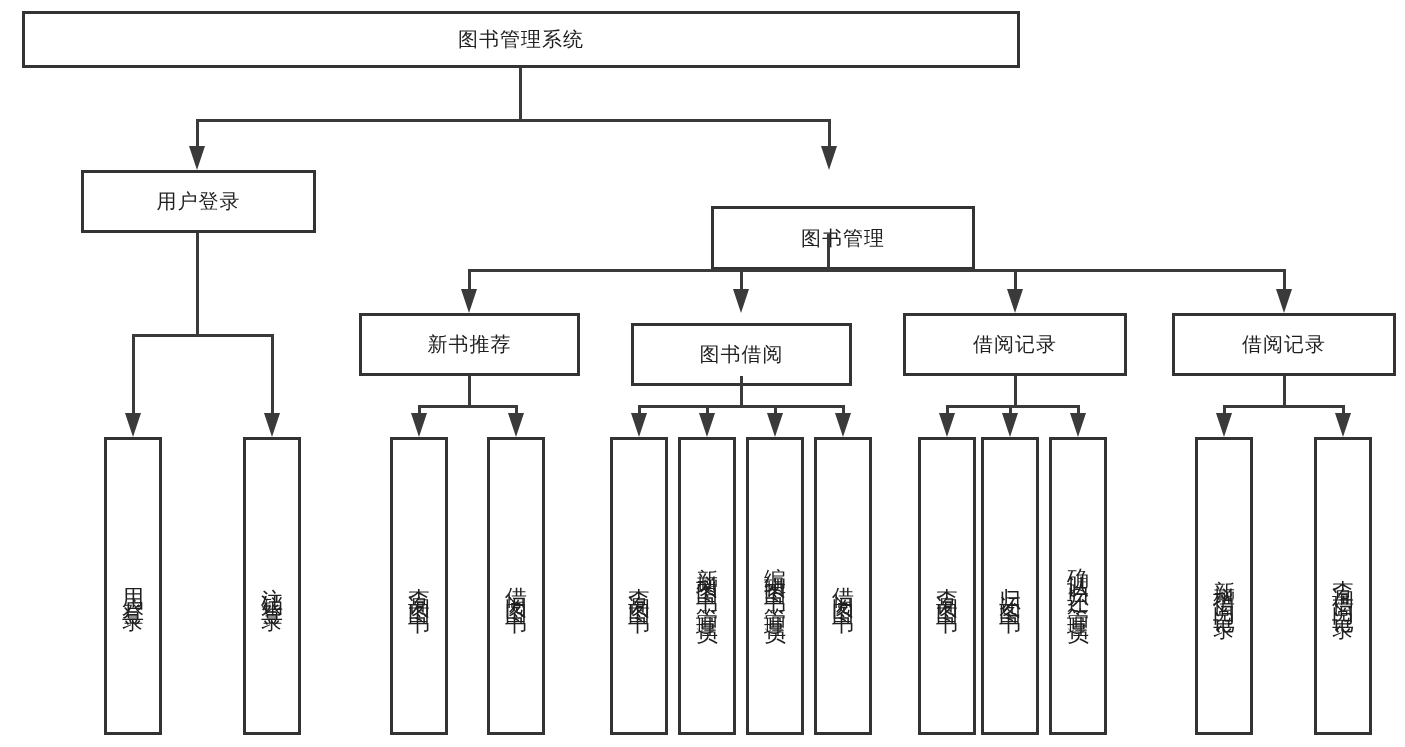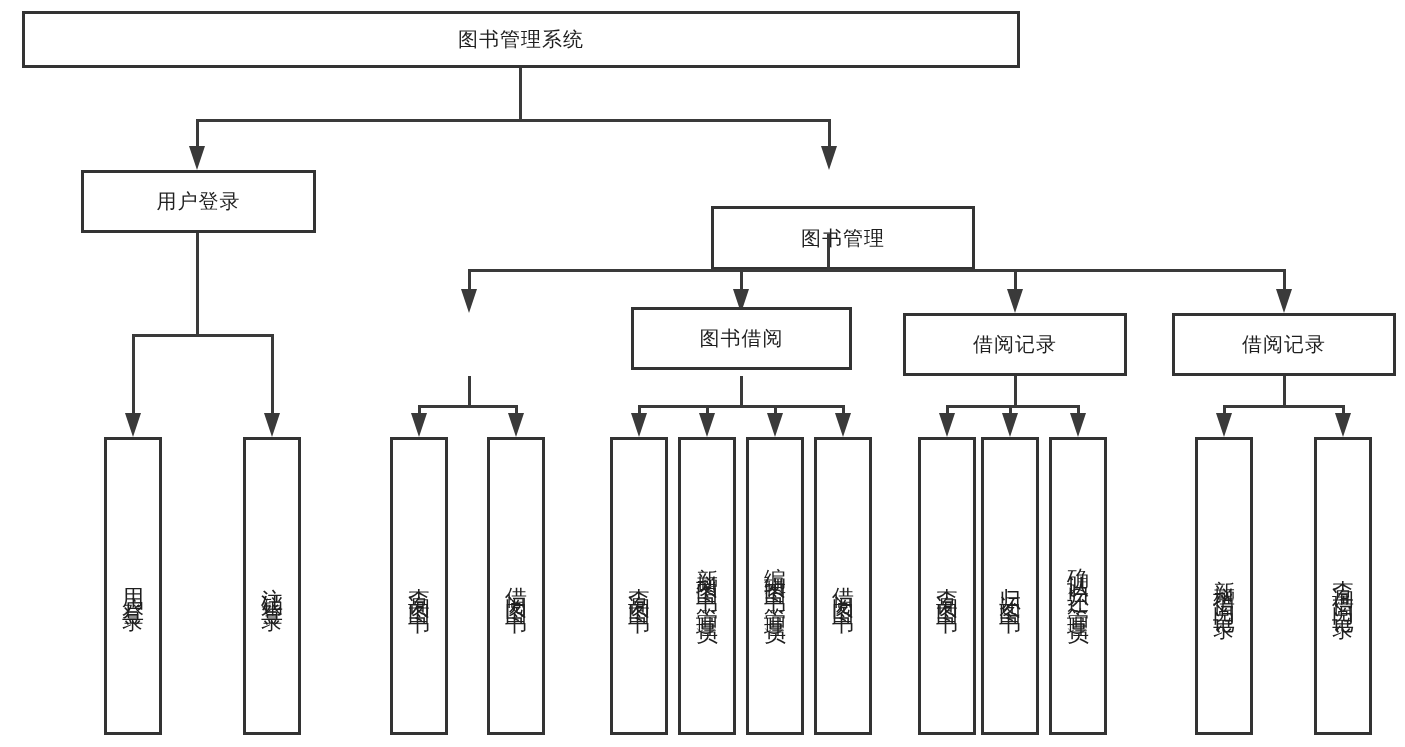--- a/index.html
+++ b/index.html
@@ -55,21 +55,21 @@
     color: var(--watermark);
     opacity: 0.85;
     z-index: 10;
     white-space: nowrap;
   }
   
   .b-root   { left: 22px;  top: 11px;  width: 998px; height: 57px; }
   .b-login  { left: 81px;  top: 170px; width: 235px; height: 63px; }
   .b-mgmt   { left: 711px; top: 170px; width: 264px; height: 64px; margin-top: 36px; }
   .b-rec    { left: 359px; top: 313px; width: 221px; height: 63px; }
-  .b-borrow { left: 631px; top: 307px; width: 221px; height: 63px; }
+  .b-borrow { left: 631px; top: 323px; width: 221px; height: 63px; }
   .b-cur    { left: 903px; top: 313px; width: 224px; height: 63px; }
   .b-hist   { left: 1172px;top: 313px; width: 224px; height: 63px; }
   .lf-0  { left: 104px; }
   .lf-1  { left: 243px; }
   .lf-2  { left: 390px; }
   .lf-3  { left: 487px; }
   .lf-4  { left: 610px; }
   .lf-5  { left: 678px; }
   .lf-6  { left: 746px; }
   .lf-7  { left: 814px; }
@@ -113,20 +113,23 @@
   <div class="hline" style="left:468px;top:269px;width:818px"></div>
   <div class="vline" style="left:468px;top:269px;height:23px"></div>
   <div class="arrow" style="left:461px;top:289px"></div>
   <div class="vline" style="left:740px;top:269px;height:23px"></div>
   <div class="arrow" style="left:733px;top:289px"></div>
   <div class="vline" style="left:1014px;top:269px;height:23px"></div>
   <div class="arrow" style="left:1007px;top:289px"></div>
   <div class="vline" style="left:1283px;top:269px;height:23px"></div>
   <div class="arrow" style="left:1276px;top:289px"></div>
 
+  <div class="box hbox b-rec">
+    <span>新书推荐</span>
+  </div>
   <div class="box hbox b-borrow">
     <span>图书借阅</span>
   </div>
   <div class="box hbox b-cur">
     <span>借阅记录</span>
   </div>
   <div class="box hbox b-hist">
     <span>借阅记录</span>
   </div>
 

